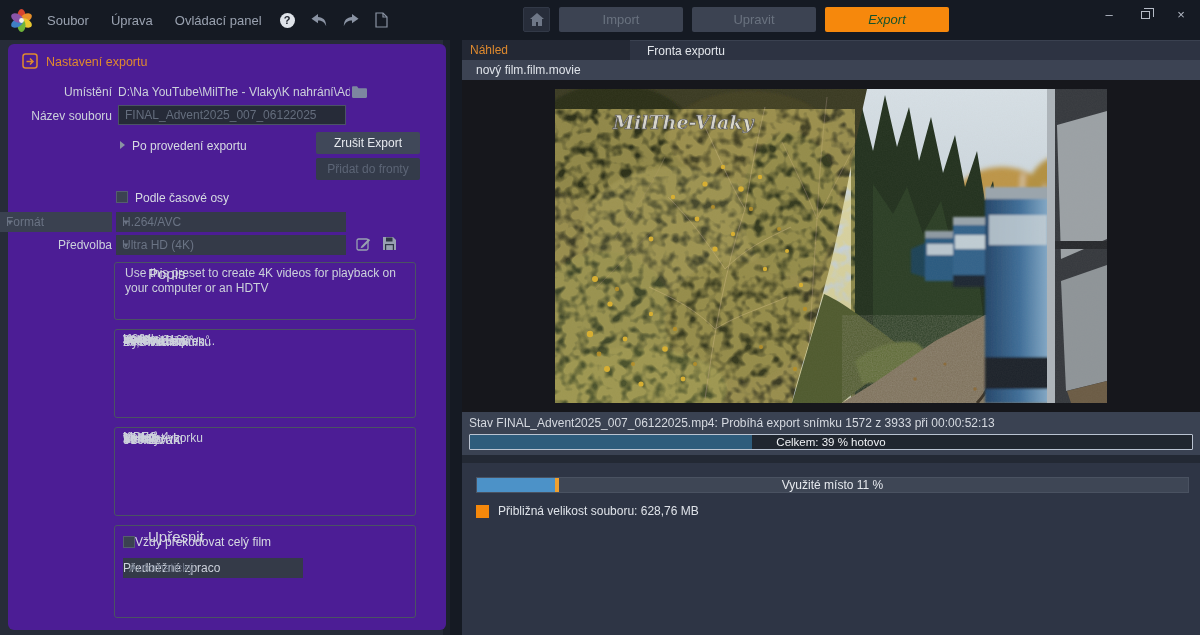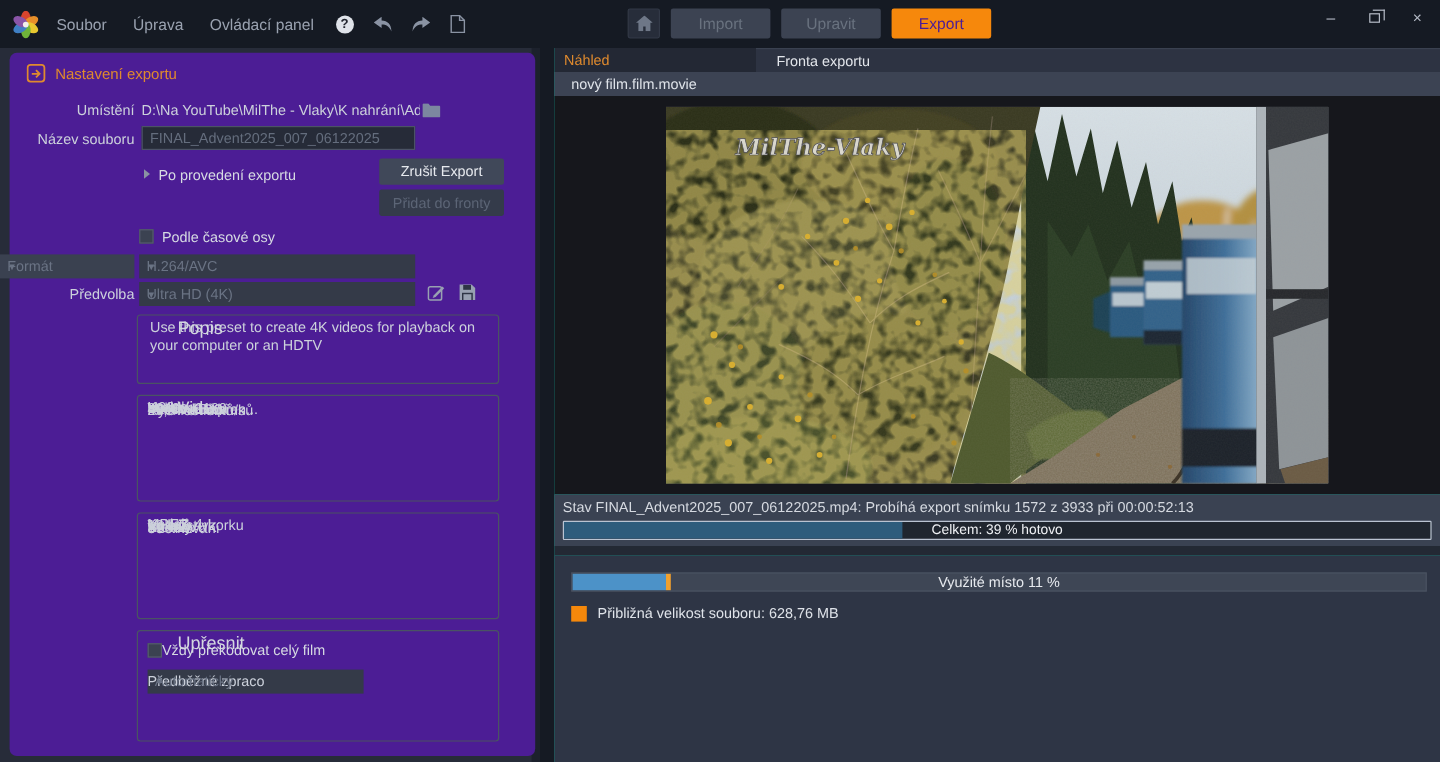--- a/index.html
+++ b/index.html
@@ -10,24 +10,24 @@
   .topbar { position:relative; height:40px; background:#151a23; display:flex; align-items:center; }
   .logo { margin-left:10px; }
   .menu { display:flex; gap:22px; margin-left:14px; }
   .menu-item { color:#9aa2b0; font-size:13px; cursor:default; }
   .tb-icons { display:flex; align-items:center; gap:16px; margin-left:18px; }
   .help-circle { width:15px; height:15px; border-radius:50%; background:#dfe3e9; color:#20242e;
                  font-size:11px; font-weight:bold; display:flex; align-items:center; justify-content:center; }
   .mode-group { position:absolute; left:523px; top:7px; display:flex; gap:9px; align-items:center; }
   .home-btn { width:27px; height:25px; background:#272d3a; border:1px solid #323947; border-radius:2px;
               display:flex; align-items:center; justify-content:center; }
-  .mode-btn { width:83px; height:25px; border-radius:2px; font-size:13px; display:flex;
+  .mode-btn { width:124px; height:25px; border-radius:2px; font-size:13px; display:flex;
               align-items:center; justify-content:center; }
   .mode-btn.disabled { background:#3c4352; color:#69727f; }
-  .mode-btn.accent { background:#f6880c; color:#4c1d95; }
+  .mode-btn.accent { background:#f6880c; color:#14532d;font-style:italic; }
   .win-controls { position:absolute; right:8px; top:4px; display:flex; gap:14px; align-items:center; }
   .win-btn { width:22px; height:20px; color:#b6bcc7; font-size:13px; display:flex;
              align-items:center; justify-content:center; }
   .restore-glyph { position:relative; width:9px; height:8px; border:1px solid #b6bcc7; margin-top:2px; }
   .restore-glyph::before { content:""; position:absolute; left:2px; top:-4px; width:9px; height:8px;
              border:1px solid #b6bcc7; border-bottom:none; border-left:none; }
 
   
   .main { display:flex; height:595px; }
   .left-pane { width:450px; background:#272c39; border-right:7px solid #1c212c; position:relative; }

